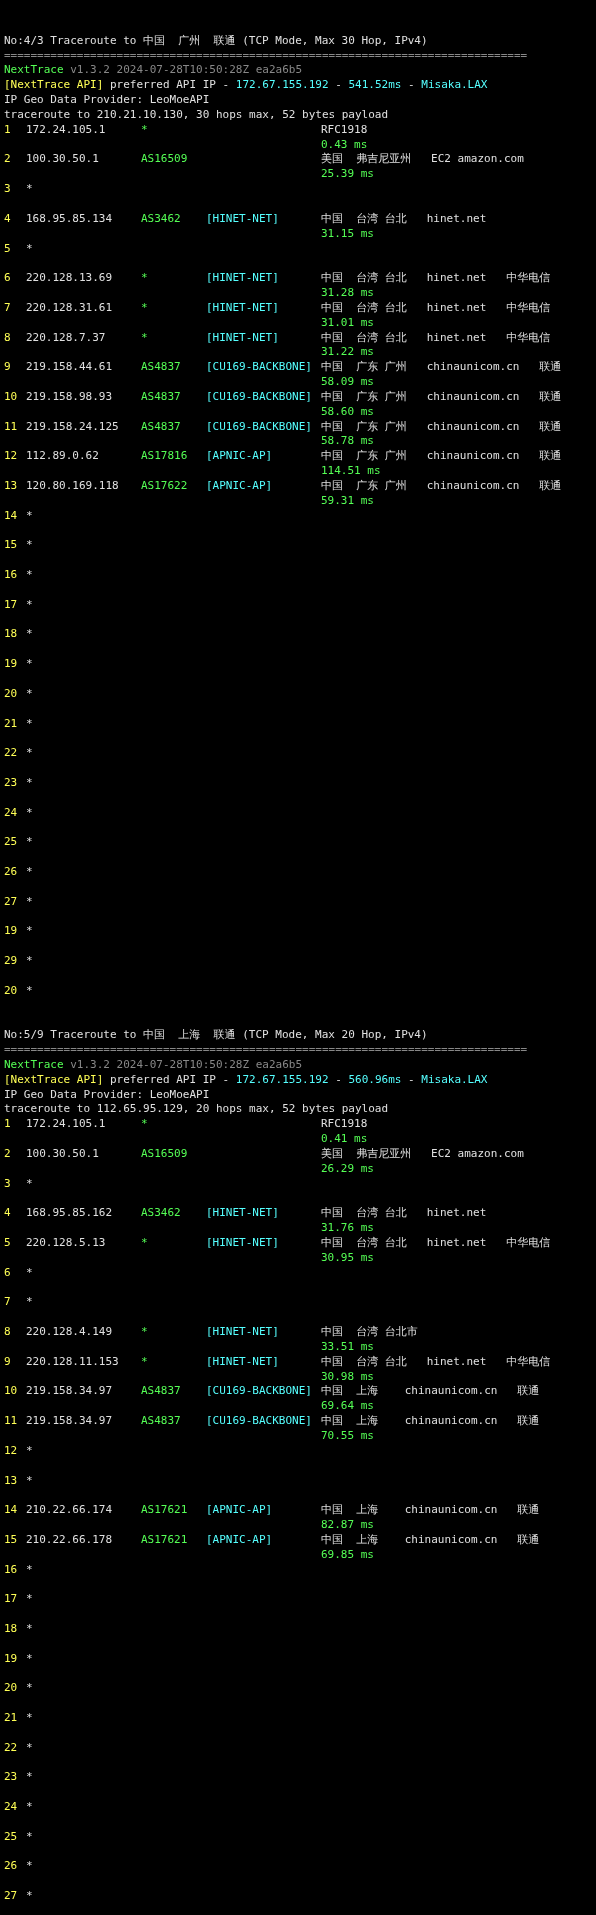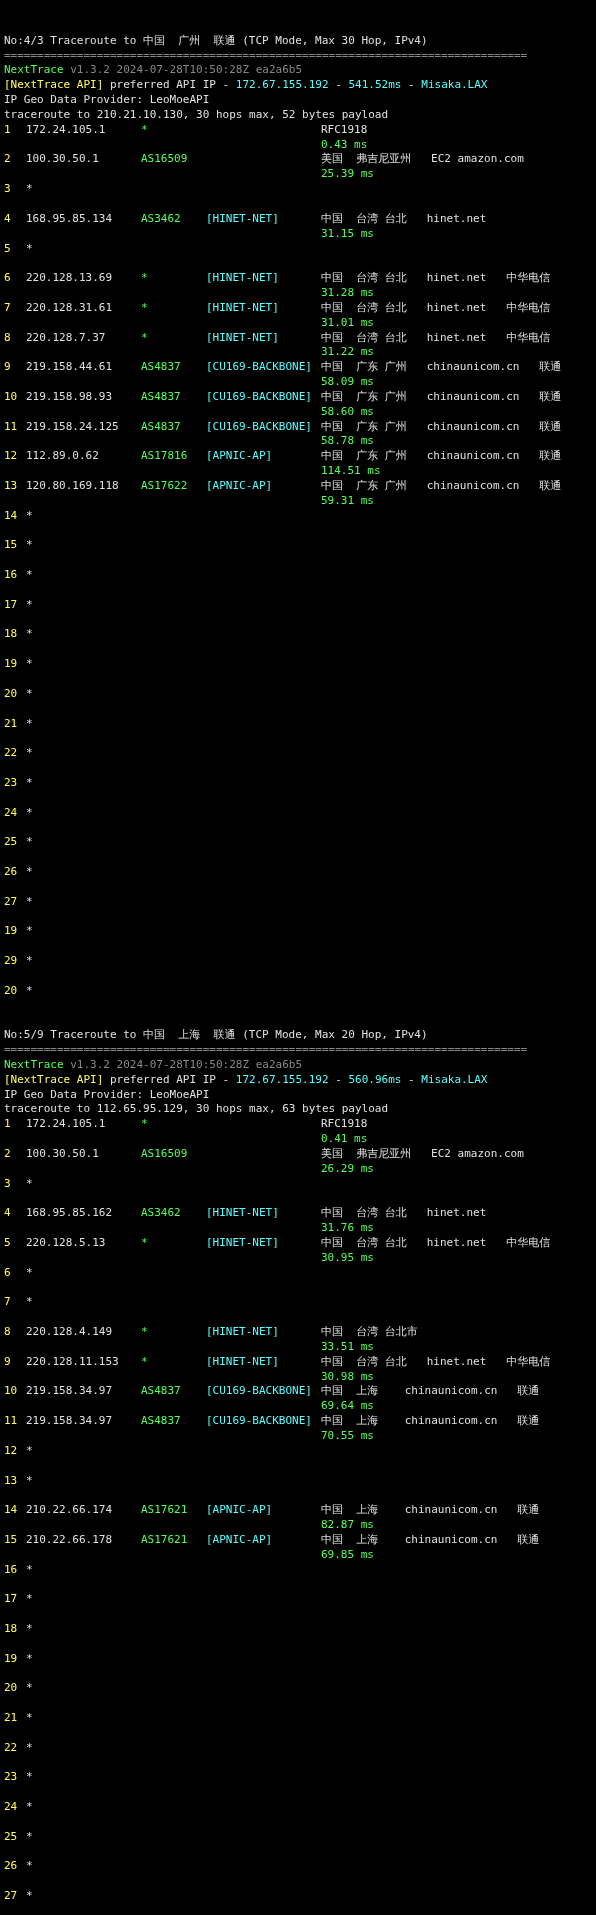--- a/index.html
+++ b/index.html
@@ -43,21 +43,21 @@
 <div class="row"><span class="col-n y">27</span><span class="col-ip w">*</span></div>
 <div class="row"><span class="col-n y">19</span><span class="col-ip w">*</span></div>
 <div class="row"><span class="col-n y">29</span><span class="col-ip w">*</span></div>
 <div class="row"><span class="col-n y">20</span><span class="col-ip w">*</span></div>
 
 <span class="w">No:5/9 Traceroute to 中国  上海  联通 (TCP Mode, Max 20 Hop, IPv4)</span>
 <span class="d">===============================================================================</span>
 <span class="g">NextTrace</span> <span class="d">v1.3.2 2024-07-28T10:50:28Z ea2a6b5</span>
 <span class="y">[NextTrace API]</span> <span class="w">preferred API IP -</span> <span class="c">172.67.155.192</span> <span class="w">-</span> <span class="c">560.96ms</span> <span class="w">-</span> <span class="c">Misaka.LAX</span>
 <span class="w">IP Geo Data Provider: LeoMoeAPI</span>
-<span class="w">traceroute to 112.65.95.129, 30 hops max, 63 bytes payload</span>
+<span class="w">traceroute to 112.65.95.129, 20 hops max, 52 bytes payload</span>
 <div class="row"><span class="col-n y">1</span><span class="col-ip w">172.24.105.1</span><span class="col-as g">*</span><span class="col-net c"></span><span class="col-loc">RFC1918</span></div><div class="row"><span class="col-n"></span><span class="col-ip"></span><span class="col-as"></span><span class="col-net"></span><span class="col-lat">0.41 ms</span></div><div class="row"><span class="col-n y">2</span><span class="col-ip w">100.30.50.1</span><span class="col-as g">AS16509</span><span class="col-net c"></span><span class="col-loc">美国  弗吉尼亚州   EC2 amazon.com</span></div><div class="row"><span class="col-n"></span><span class="col-ip"></span><span class="col-as"></span><span class="col-net"></span><span class="col-lat">26.29 ms</span></div><div class="row"><span class="col-n y">3</span><span class="col-ip w">*</span></div>
 <div class="row"><span class="col-n y">4</span><span class="col-ip w">168.95.85.162</span><span class="col-as g">AS3462</span><span class="col-net c">[HINET-NET]</span><span class="col-loc">中国  台湾 台北   hinet.net</span></div><div class="row"><span class="col-n"></span><span class="col-ip"></span><span class="col-as"></span><span class="col-net"></span><span class="col-lat">31.76 ms</span></div><div class="row"><span class="col-n y">5</span><span class="col-ip w">220.128.5.13</span><span class="col-as g">*</span><span class="col-net c">[HINET-NET]</span><span class="col-loc">中国  台湾 台北   hinet.net   中华电信</span></div><div class="row"><span class="col-n"></span><span class="col-ip"></span><span class="col-as"></span><span class="col-net"></span><span class="col-lat">30.95 ms</span></div><div class="row"><span class="col-n y">6</span><span class="col-ip w">*</span></div>
 <div class="row"><span class="col-n y">7</span><span class="col-ip w">*</span></div>
 <div class="row"><span class="col-n y">8</span><span class="col-ip w">220.128.4.149</span><span class="col-as g">*</span><span class="col-net c">[HINET-NET]</span><span class="col-loc">中国  台湾 台北市</span></div><div class="row"><span class="col-n"></span><span class="col-ip"></span><span class="col-as"></span><span class="col-net"></span><span class="col-lat">33.51 ms</span></div><div class="row"><span class="col-n y">9</span><span class="col-ip w">220.128.11.153</span><span class="col-as g">*</span><span class="col-net c">[HINET-NET]</span><span class="col-loc">中国  台湾 台北   hinet.net   中华电信</span></div><div class="row"><span class="col-n"></span><span class="col-ip"></span><span class="col-as"></span><span class="col-net"></span><span class="col-lat">30.98 ms</span></div><div class="row"><span class="col-n y">10</span><span class="col-ip w">219.158.34.97</span><span class="col-as g">AS4837</span><span class="col-net c">[CU169-BACKBONE]</span><span class="col-loc">中国  上海    chinaunicom.cn   联通</span></div><div class="row"><span class="col-n"></span><span class="col-ip"></span><span class="col-as"></span><span class="col-net"></span><span class="col-lat">69.64 ms</span></div><div class="row"><span class="col-n y">11</span><span class="col-ip w">219.158.34.97</span><span class="col-as g">AS4837</span><span class="col-net c">[CU169-BACKBONE]</span><span class="col-loc">中国  上海    chinaunicom.cn   联通</span></div><div class="row"><span class="col-n"></span><span class="col-ip"></span><span class="col-as"></span><span class="col-net"></span><span class="col-lat">70.55 ms</span></div><div class="row"><span class="col-n y">12</span><span class="col-ip w">*</span></div>
 <div class="row"><span class="col-n y">13</span><span class="col-ip w">*</span></div>
 <div class="row"><span class="col-n y">14</span><span class="col-ip w">210.22.66.174</span><span class="col-as g">AS17621</span><span class="col-net c">[APNIC-AP]</span><span class="col-loc">中国  上海    chinaunicom.cn   联通</span></div><div class="row"><span class="col-n"></span><span class="col-ip"></span><span class="col-as"></span><span class="col-net"></span><span class="col-lat">82.87 ms</span></div><div class="row"><span class="col-n y">15</span><span class="col-ip w">210.22.66.178</span><span class="col-as g">AS17621</span><span class="col-net c">[APNIC-AP]</span><span class="col-loc">中国  上海    chinaunicom.cn   联通</span></div><div class="row"><span class="col-n"></span><span class="col-ip"></span><span class="col-as"></span><span class="col-net"></span><span class="col-lat">69.85 ms</span></div><div class="row"><span class="col-n y">16</span><span class="col-ip w">*</span></div>
 <div class="row"><span class="col-n y">17</span><span class="col-ip w">*</span></div>
 <div class="row"><span class="col-n y">18</span><span class="col-ip w">*</span></div>
 <div class="row"><span class="col-n y">19</span><span class="col-ip w">*</span></div>
 <div class="row"><span class="col-n y">20</span><span class="col-ip w">*</span></div>

